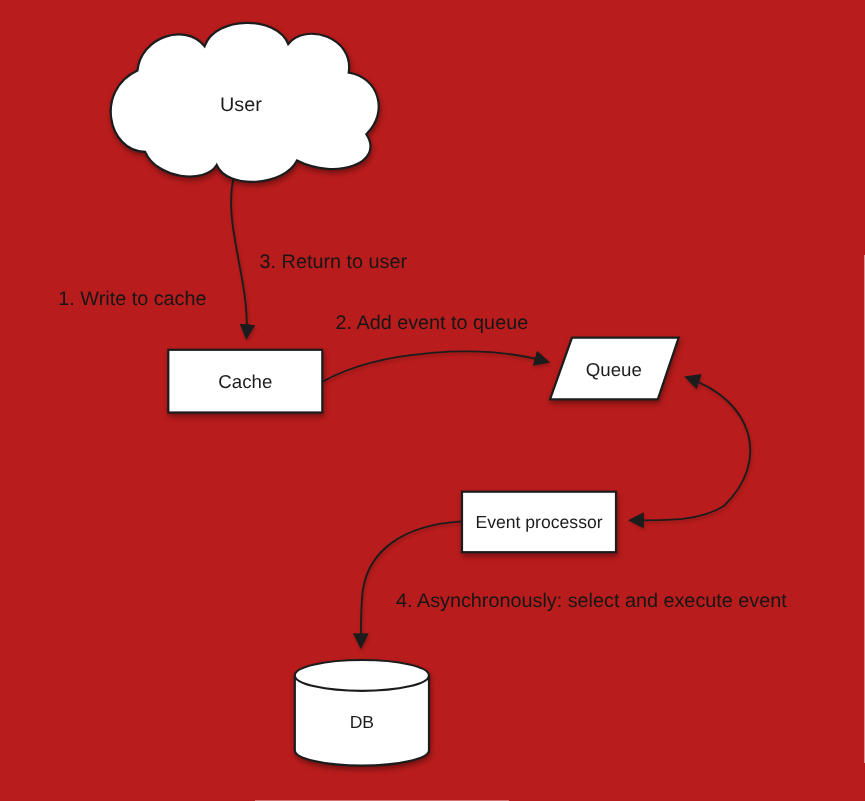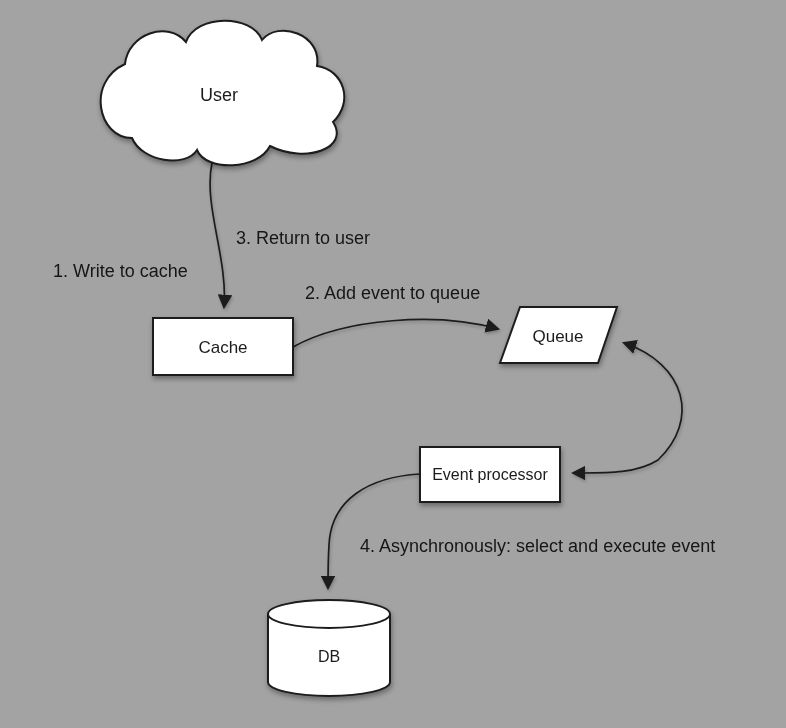--- a/index.html
+++ b/index.html
@@ -4,21 +4,21 @@
 <style>
   html, body {
     margin: 0;
     padding: 0;
     background: #ffffff;
   }
   .canvas {
     position: relative;
     width: 786px;
     height: 728px;
-    background: #a3a3a3;
+    background: #b91c1c;
     overflow: hidden;
     font-family: "Liberation Sans", sans-serif;
   }
   svg { display: block; }
   .shape {
     fill: #ffffff;
     stroke: #1c1c1c;
     stroke-width: 2;
     filter: drop-shadow(1.5px 3px 2.5px rgba(0,0,0,0.35));
   }

